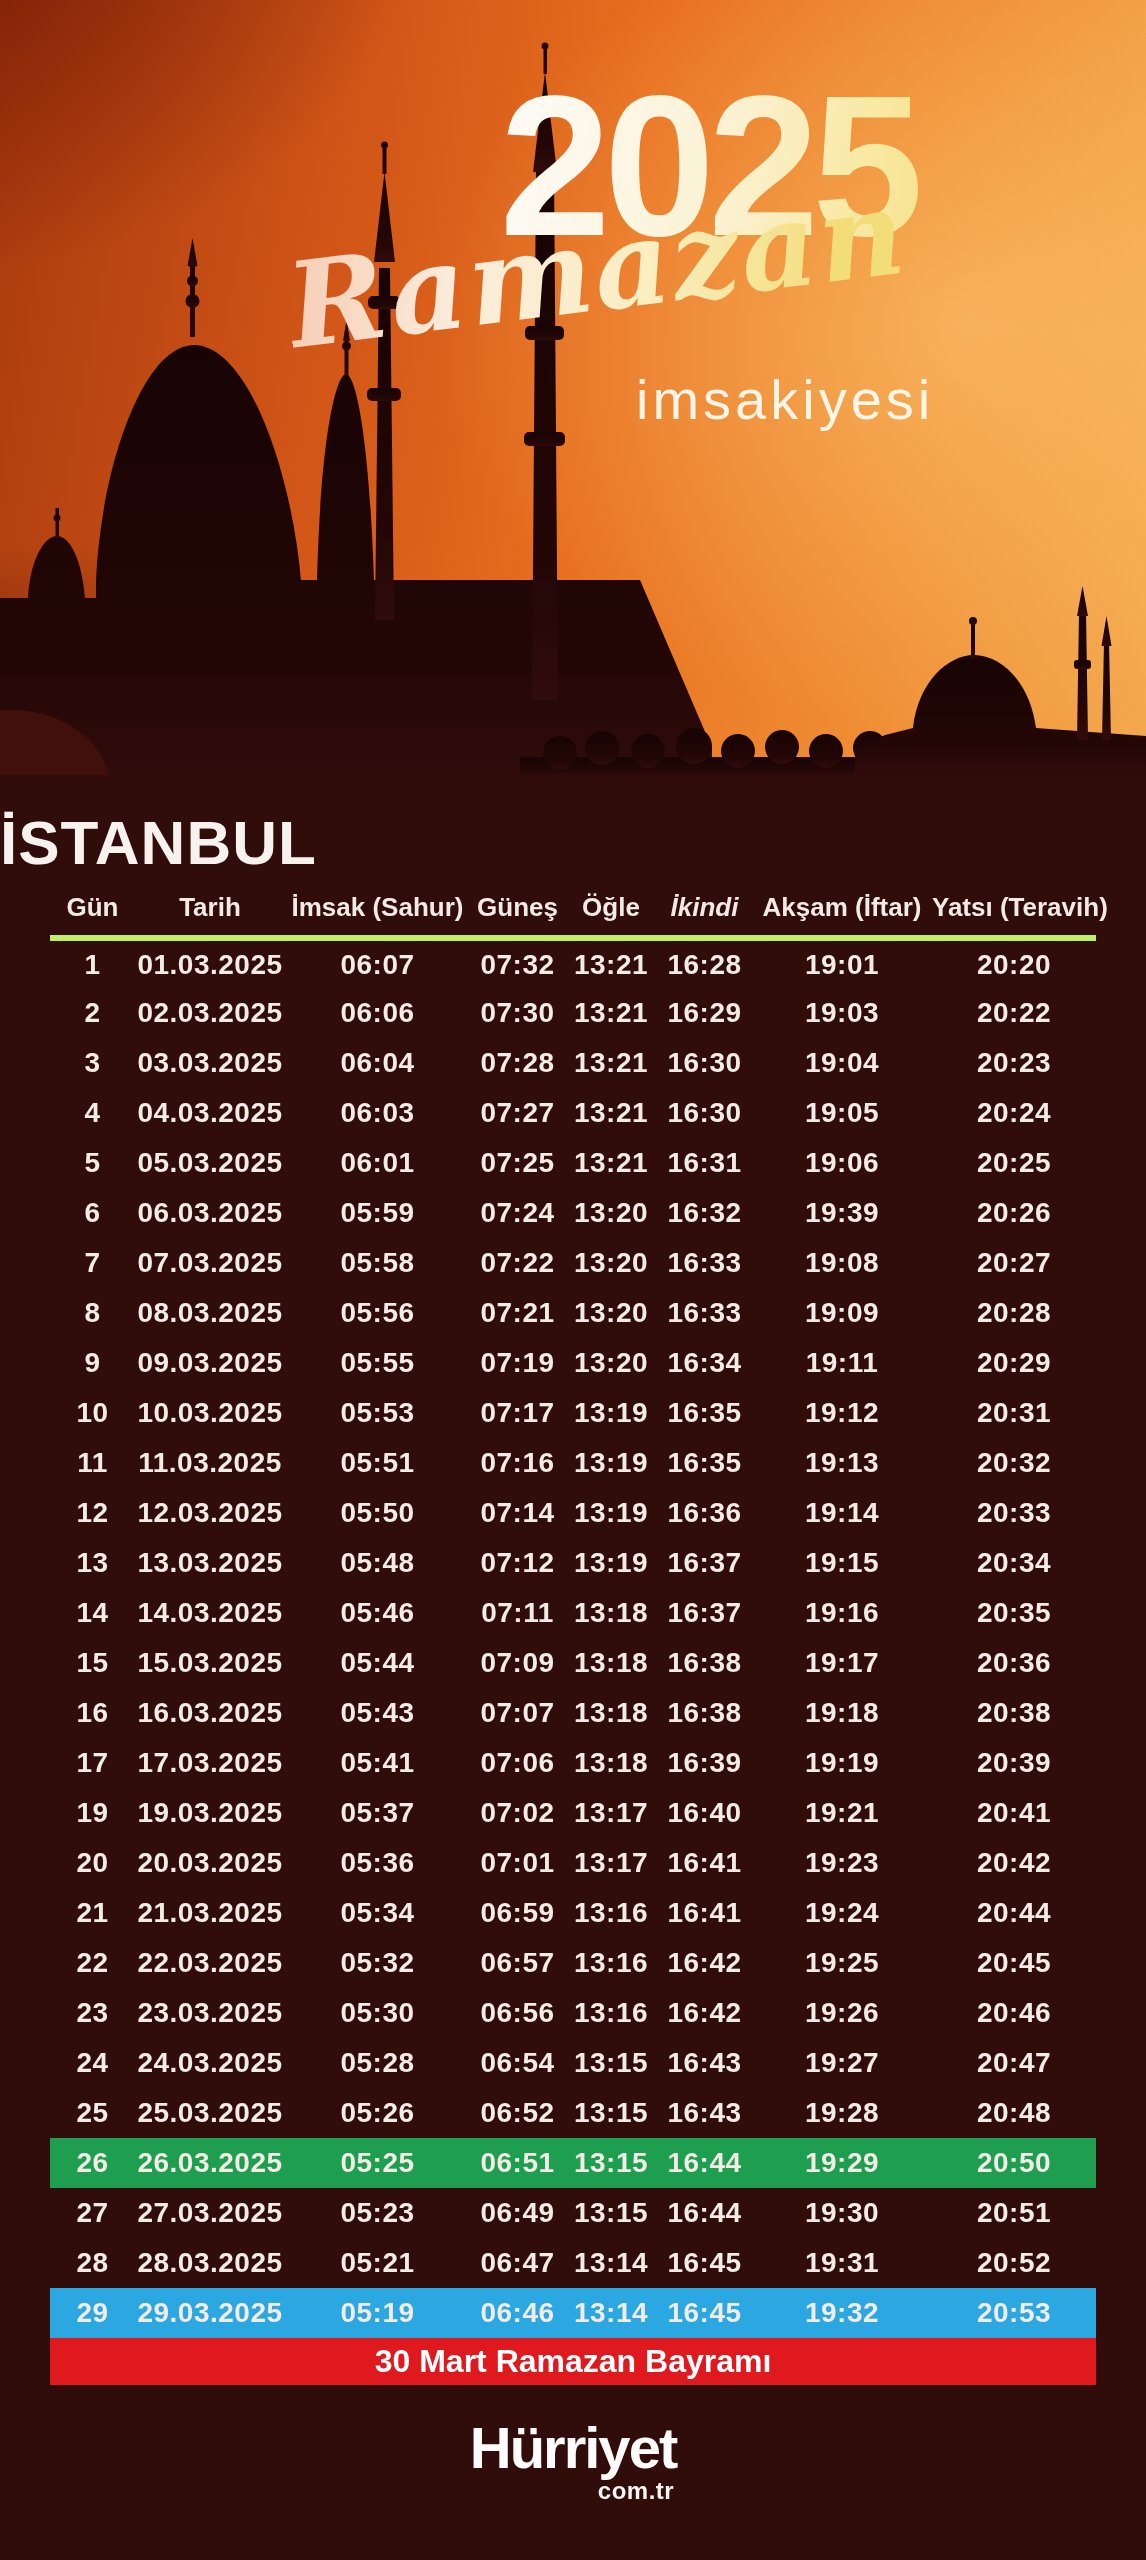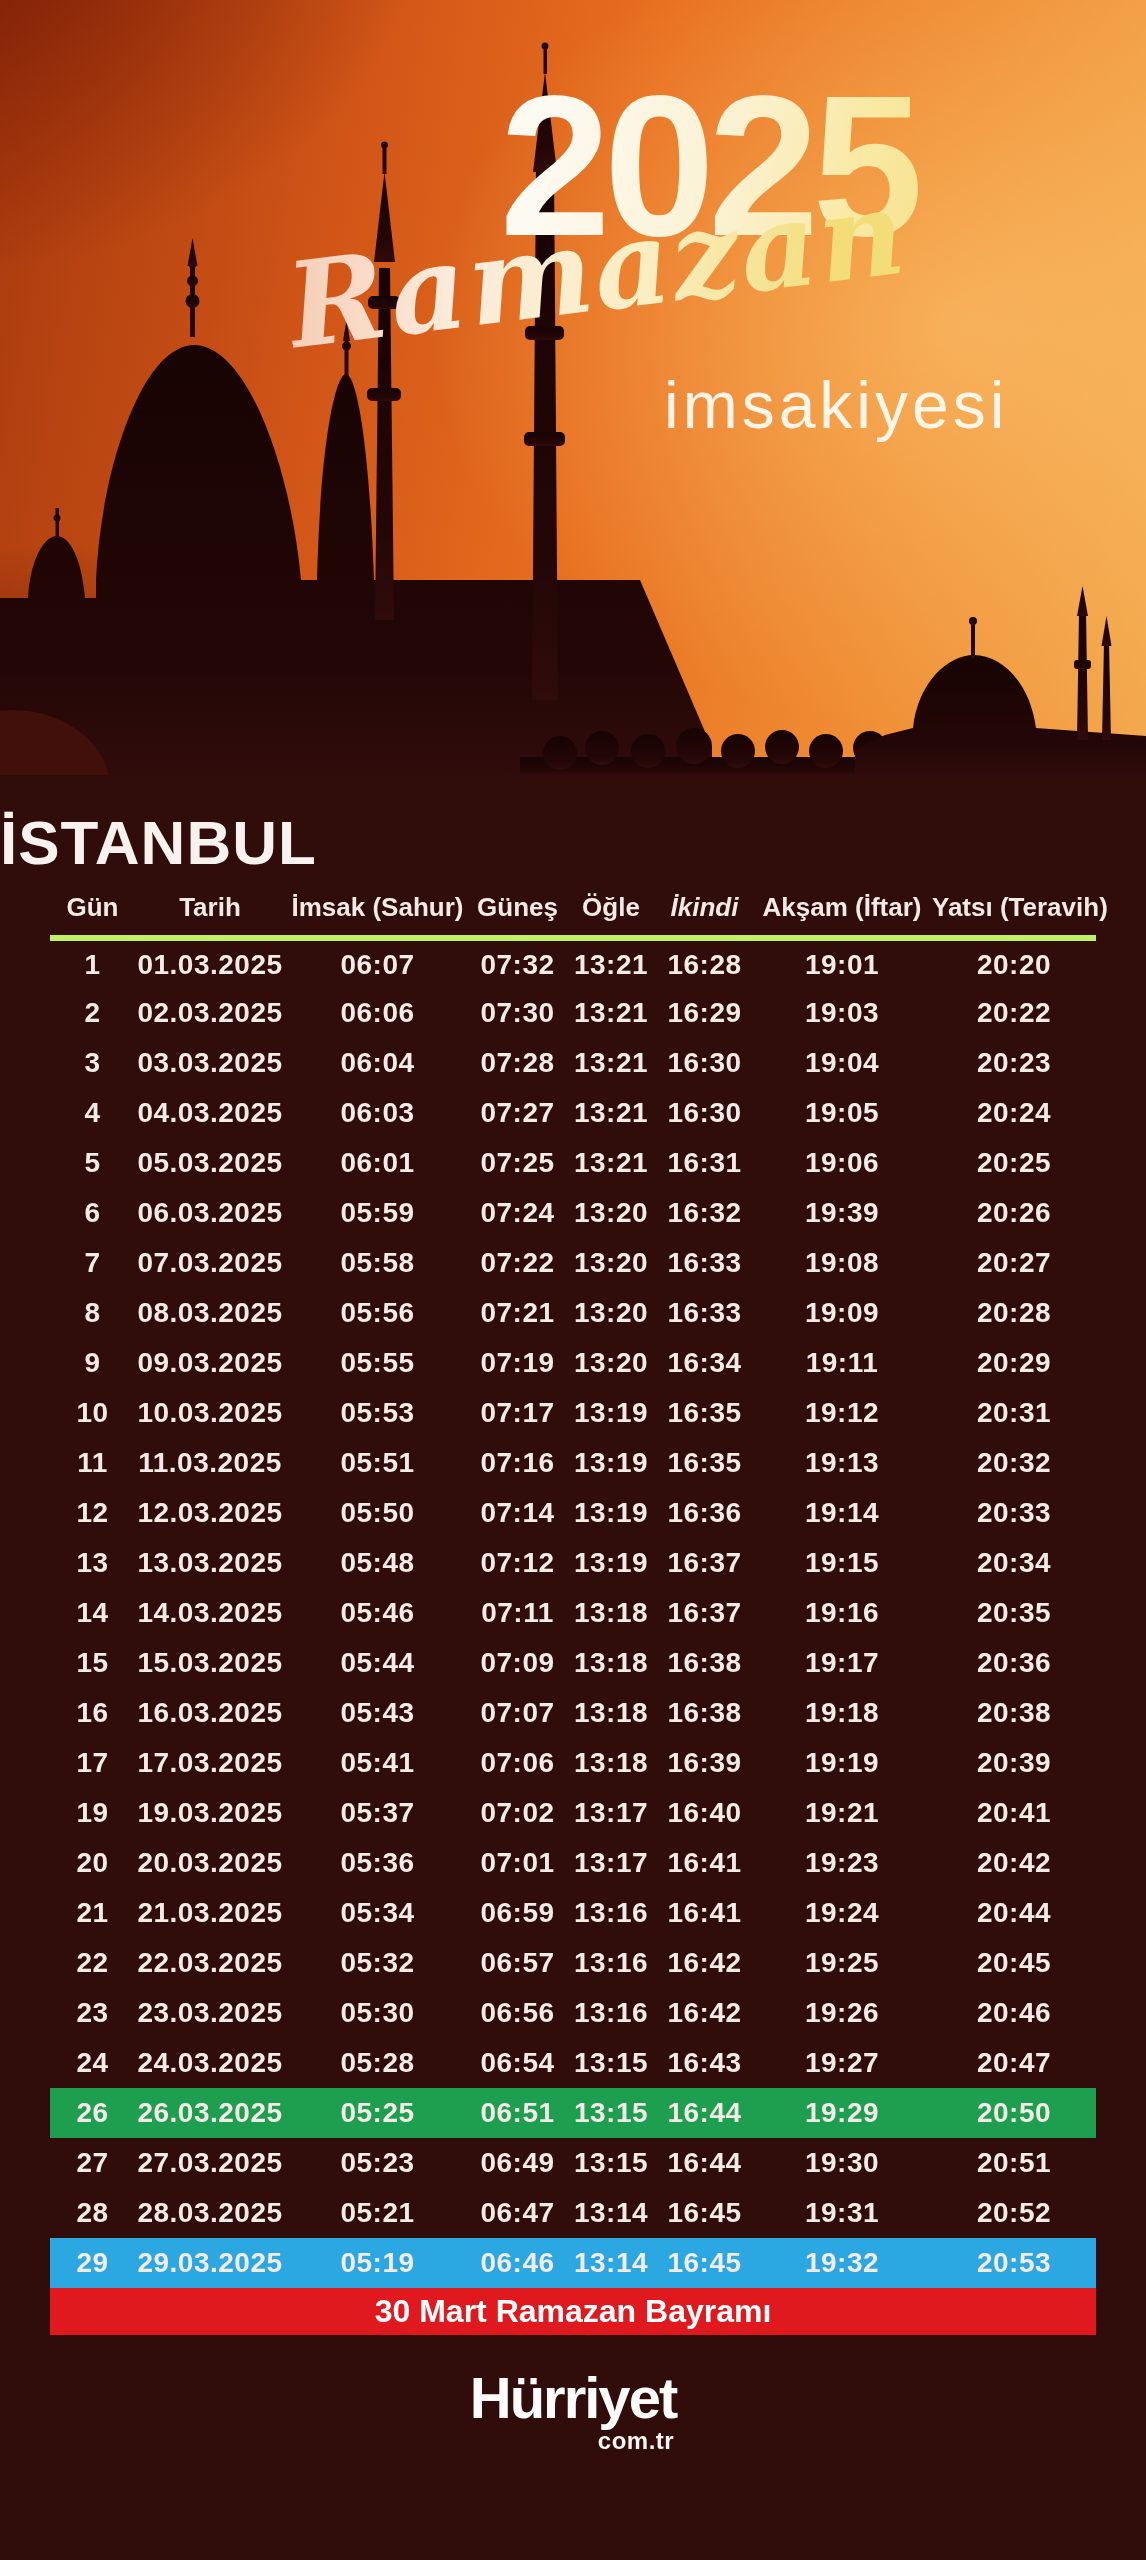--- a/index.html
+++ b/index.html
@@ -36,22 +36,22 @@
   .hero-script {
     position:absolute; left:288px; top:248px;
     font-family:"DejaVu Serif", serif; font-style:italic;
     font-size:118px; line-height:1; font-weight:600; letter-spacing:2px;
     transform:rotate(-7deg); transform-origin:left center;
     background:linear-gradient(97deg,#f6ccb4 0%,#fcecdc 28%,#faeec2 58%,#f3dd79 88%);
     -webkit-background-clip:text; background-clip:text; color:transparent;
     z-index:3; white-space:nowrap;
   }
   .hero-subtitle {
-    position:absolute; left:664px; top:372px;
-    font-size:66px; line-height:1; font-weight:400; letter-spacing:4px;
+    position:absolute; left:636px; top:372px;
+    font-size:56px; line-height:1; font-weight:400; letter-spacing:4px;
     color:rgba(255,250,240,0.95);
     z-index:3; white-space:nowrap;
   }
 
   
   .city-title {
     padding-top:32px;
     text-align:left;
     font-size:62px; font-weight:700; letter-spacing:1px;
     color:#f7f2ee;
@@ -410,20 +410,30 @@
         <tr>
           <td>24</td>
           <td>24.03.2025</td>
           <td>05:28</td>
           <td>06:54</td>
           <td>13:15</td>
           <td>16:43</td>
           <td>19:27</td>
           <td>20:47</td>
         </tr>
+        <tr>
+          <td>25</td>
+          <td>25.03.2025</td>
+          <td>05:26</td>
+          <td>06:52</td>
+          <td>13:15</td>
+          <td>16:43</td>
+          <td>19:28</td>
+          <td>20:48</td>
+        </tr>
         <tr style="background: rgb(30, 158, 79);">
           <td>26</td>
           <td>26.03.2025</td>
           <td>05:25</td>
           <td>06:51</td>
           <td>13:15</td>
           <td>16:44</td>
           <td>19:29</td>
           <td>20:50</td>
         </tr>

